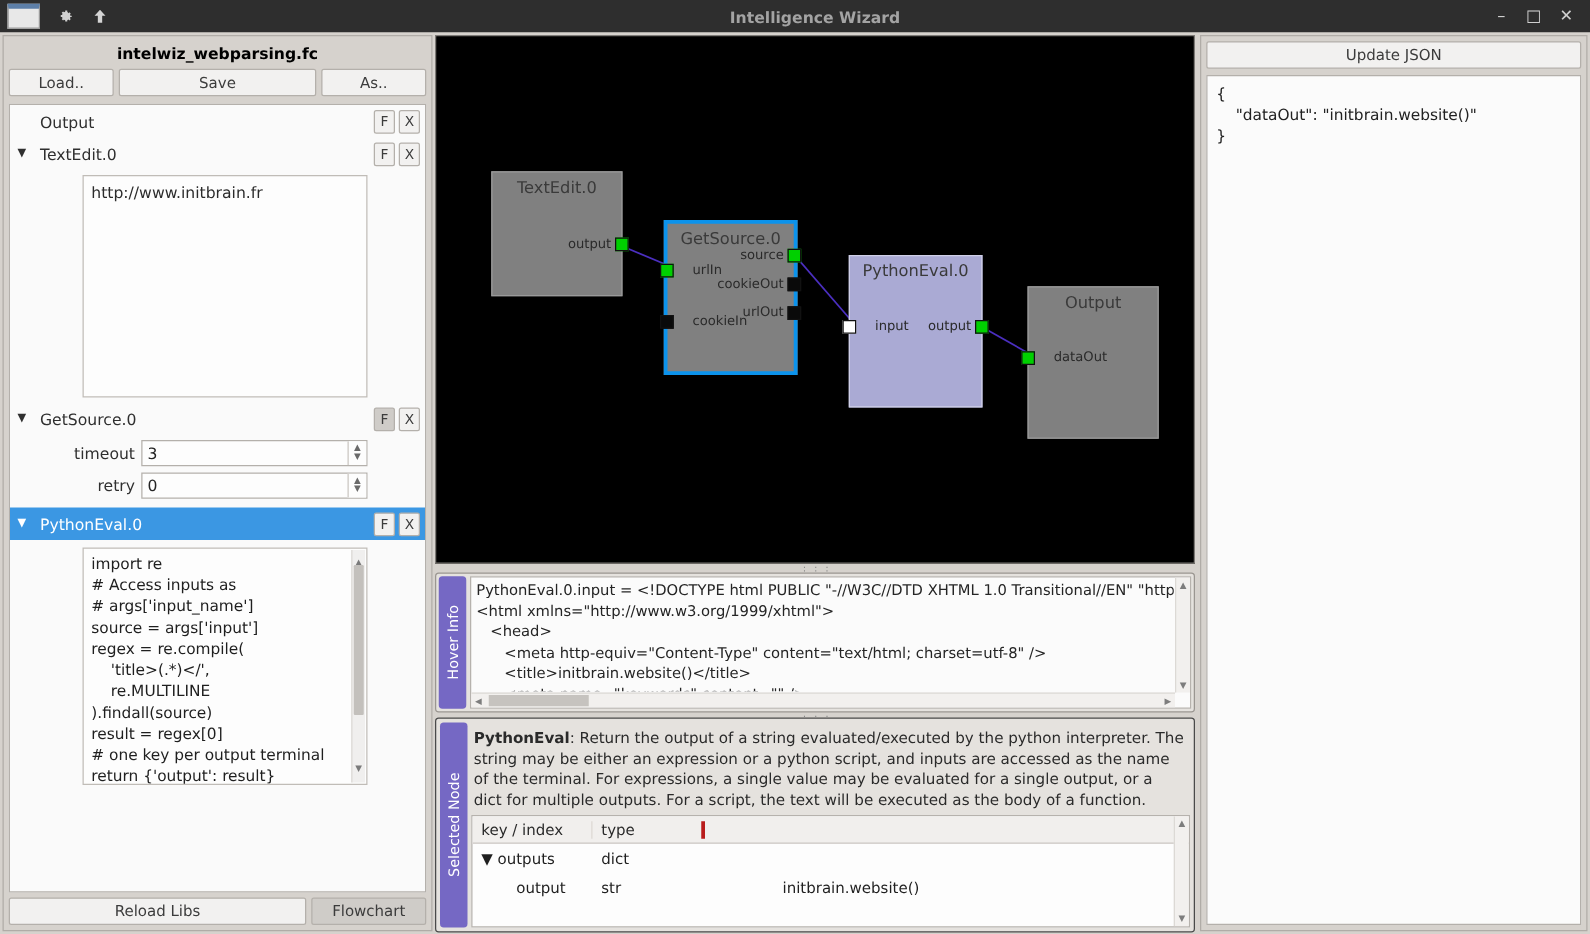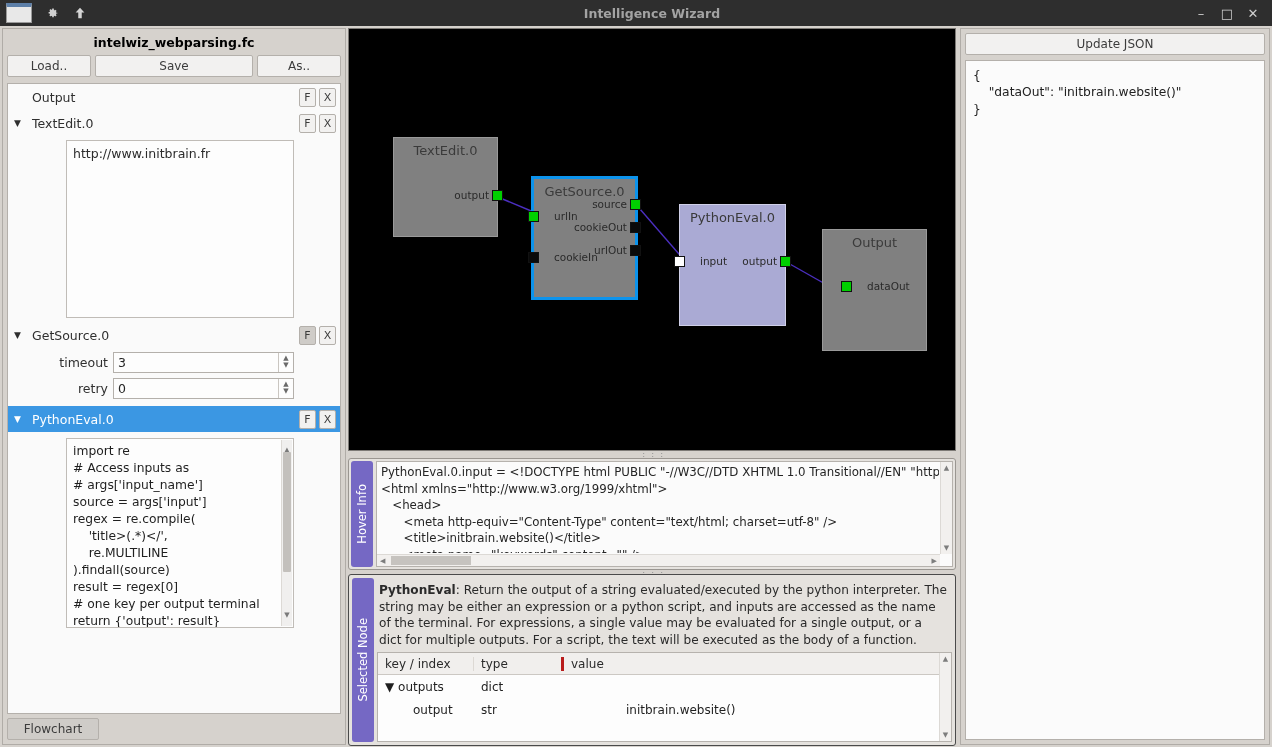--- a/index.html
+++ b/index.html
@@ -329,20 +329,21 @@
 regex = re.compile(
     'title&gt;(.*)&lt;/',
     re.MULTILINE
 ).findall(source)
 result = regex[0]
 # one key per output terminal
 return {'output': result}</span><span class="codebox-sb"><span class="ar" style="top:2px">▲</span><span class="thumb"></span><span class="ar" style="bottom:2px">▼</span></span></div>
     </div>
 
     <div id="bottom-btns">
+      <div class="btn" id="btn-reload">Reload Libs</div>
       <div class="btn pressed" id="btn-flow">Flowchart</div>
     </div>
   </div>
 
   <div id="center">
 
     <div id="canvas">
       <svg width="608" height="423" style="position:absolute;left:0;top:0">
         <line x1="144" y1="166" x2="187" y2="184" stroke="#4b2fc0" stroke-width="1.4"></line>
         <line x1="284" y1="172" x2="336" y2="232" stroke="#4b2fc0" stroke-width="1.4"></line>
@@ -388,21 +389,21 @@
           <span class="lbl">input</span>
         </div>
         <div class="term out" style="right:-6px;top:50px;">
           <span class="lbl">output</span>
           <span class="port green"></span>
         </div>
       </div>
 
       <div class="node" style="left:473px;top:200px;width:105px;height:122px;">
         <div class="node-title">Output</div>
-        <div class="term in" style="left:-6px;top:50px;margin-left:24px;">
+        <div class="term in" style="left:-6px;top:50px;">
           <span class="port green"></span>
           <span class="lbl">dataOut</span>
         </div>
       </div>
     </div>
 
     <div class="canvas-handle" style="top:424px;">⋮⋮⋮</div>
 
     <div id="hover-panel">
       <div class="vtab">
@@ -432,21 +433,20 @@
     <div id="sel-panel">
       <div class="vtab">
           <span>Selected Node</span>
         </div>
       <div id="sel-body">
         <div id="sel-desc"><b>PythonEval</b><span>: Return the output of a string evaluated/executed by the python interpreter. The string may be either an expression or a python script, and inputs are accessed as the name of the terminal. For expressions, a single value may be evaluated for a single output, or a dict for multiple outputs. For a script, the text will be executed as the body of a function.</span></div>
         <div id="sel-table">
           <div class="tbl-head">
             <div class="c0">key / index</div>
             <div class="c1">type</div>
-            <div class="c2">value</div>
           </div>
           <div class="tbl-row">
             <div class="c0">▼ outputs</div>
             <div class="c1">dict</div>
             <div class="c2"></div>
           </div>
           <div class="tbl-row">
             <div class="c0" style="padding-left:35px">output</div>
             <div class="c1">str</div>
             <div class="c2" style="padding-left:62px">initbrain.website()</div>

